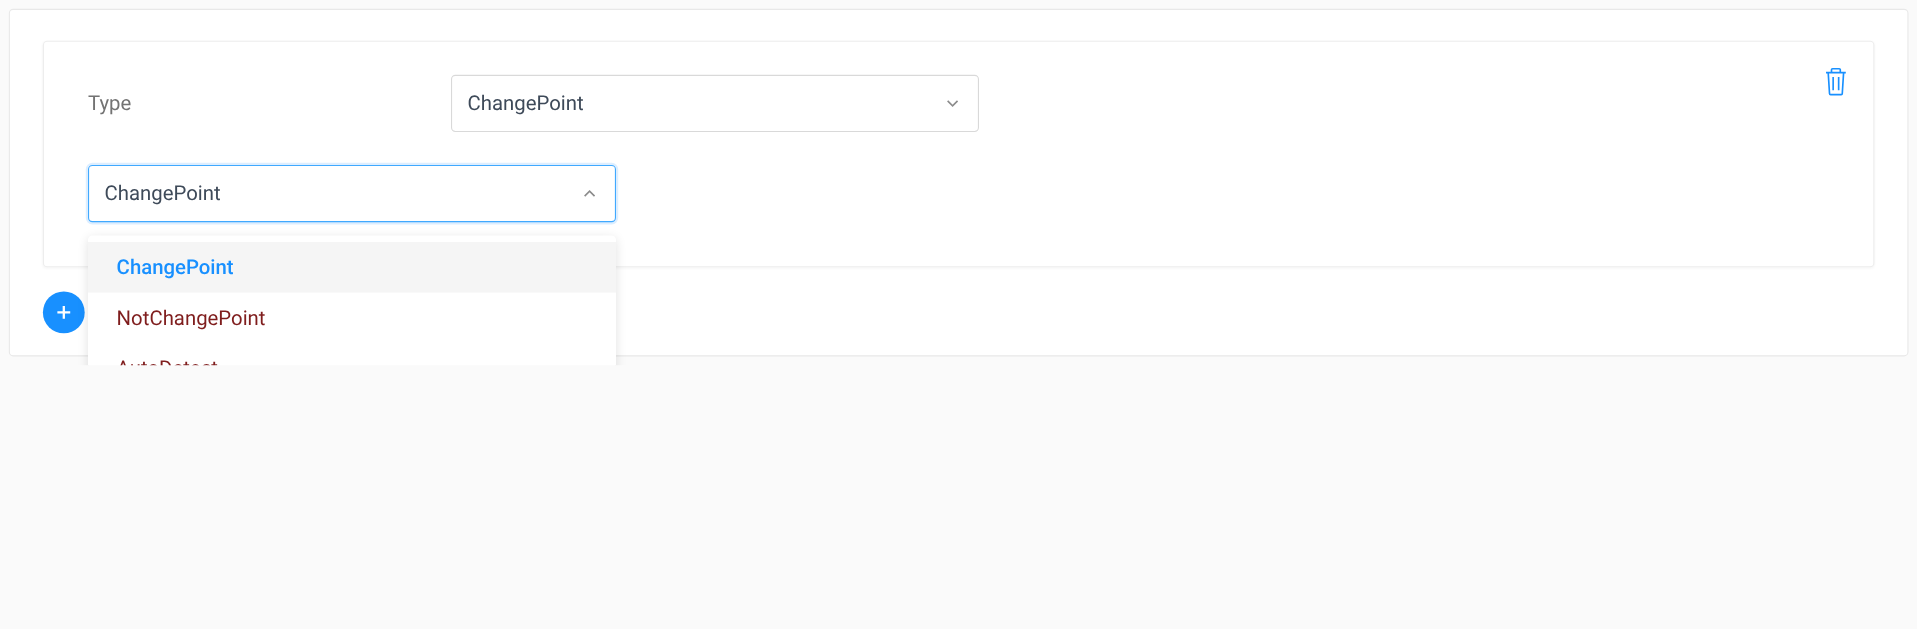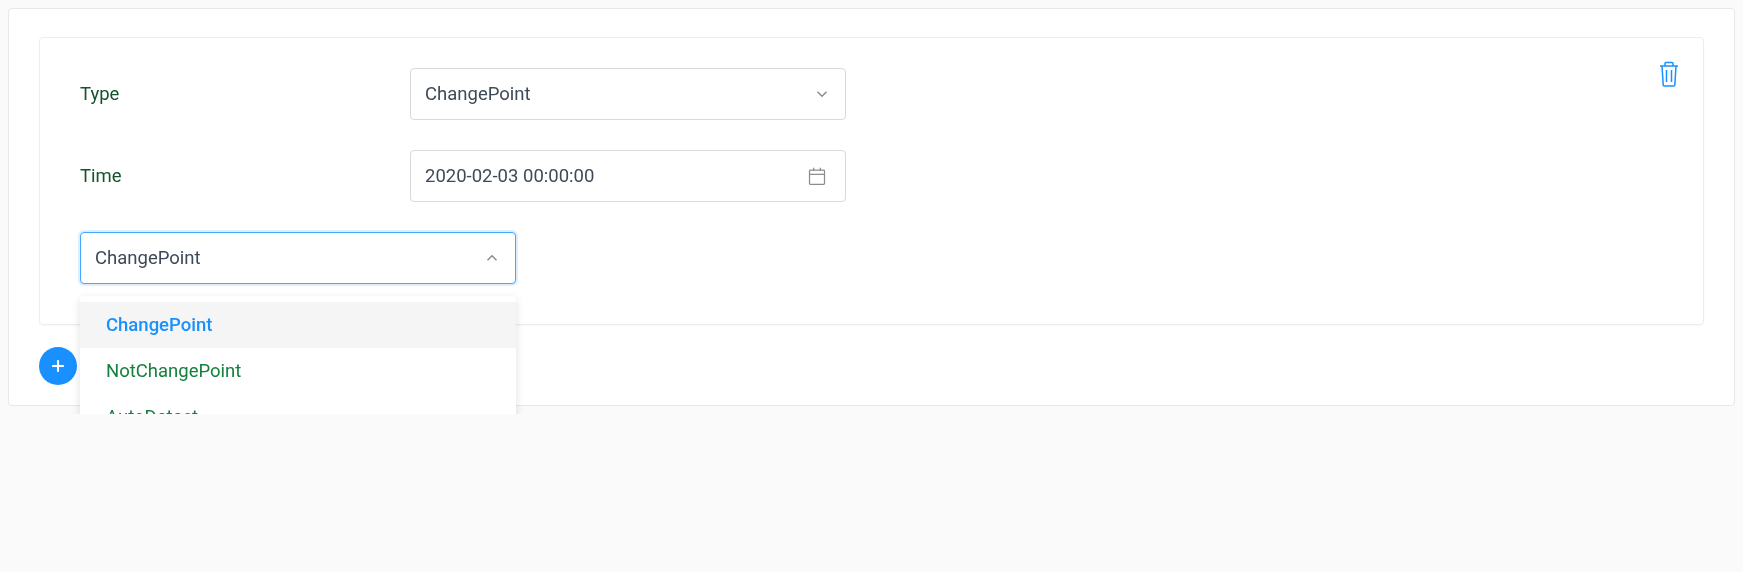--- a/index.html
+++ b/index.html
@@ -33,26 +33,26 @@
       display: flex;
       align-items: center;
       margin-bottom: 30px;
     }
     .form-row:last-child {
       margin-bottom: 0;
     }
     .form-label {
       width: 330px;
       flex-shrink: 0;
-      color: #14532d;
+      color: #737373;
       font-size: 18.5px;
       font-weight: 400;
     }
     .form-control {
-      width: 436px;
+      width: 480px;
       position: relative;
     }
     .select-box, .input-box {
       width: 100%;
       height: 52px;
       border: 1px solid #d9d9d9;
       border-radius: 4px;
       background: #fff;
       display: flex;
       align-items: center;
@@ -120,21 +120,21 @@
       width: 100%;
       background: #fff;
       border-radius: 4px;
       box-shadow: 0 3px 10px rgba(0,0,0,0.12);
       padding: 6px 0;
       z-index: 10;
     }
     .dropdown-option {
       padding: 12px 26px;
       font-size: 18.5px;
-      color: #15803d;
+      color: #7f1d1d;
       cursor: pointer;
     }
     .dropdown-option.selected {
       color: #1890ff;
       background: #f5f5f5;
       font-weight: 500;
     }
   </style>
 </head>
 <body>
@@ -157,34 +157,20 @@
       <div class="form-control">
         <div class="select-box">
           <span class="select-value">ChangePoint</span>
           <svg class="select-arrow" viewBox="0 0 24 24" fill="none" stroke="currentColor" stroke-width="2">
             <polyline points="6 9 12 15 18 9"></polyline>
           </svg>
         </div>
       </div>
     </div>
 
-    <div class="form-row">
-      <div class="form-label">Time</div>
-      <div class="form-control">
-        <div class="input-box">
-          <span class="input-value">2020-02-03 00:00:00</span>
-          <svg class="calendar-icon" viewBox="0 0 24 24" fill="none" stroke="currentColor" stroke-width="1.5">
-            <rect x="3" y="5" width="18" height="17" rx="1"></rect>
-            <line x1="3" y1="10" x2="21" y2="10"></line>
-            <line x1="8" y1="2" x2="8" y2="6"></line>
-            <line x1="16" y1="2" x2="16" y2="6"></line>
-          </svg>
-        </div>
-      </div>
-    </div>
 
     <div class="form-row">
       <div class="form-control">
         <div class="select-box focused">
           <span class="select-value">ChangePoint</span>
           <svg class="select-arrow" viewBox="0 0 24 24" fill="none" stroke="currentColor" stroke-width="2">
             <polyline points="6 15 12 9 18 15"></polyline>
           </svg>
         </div>
         <div class="dropdown-panel">

